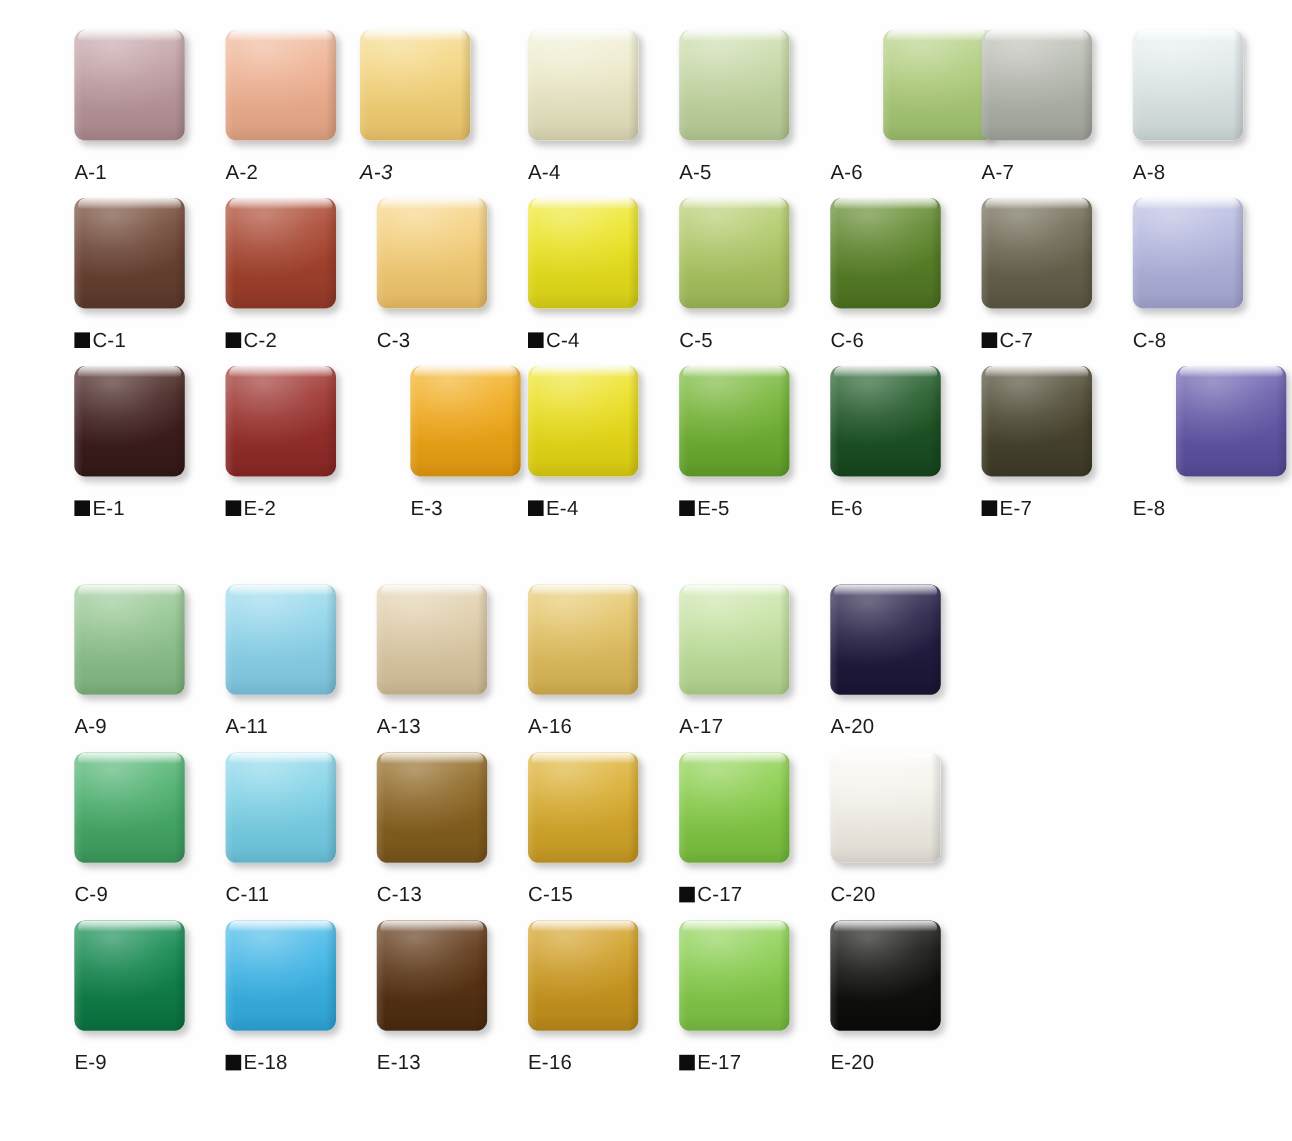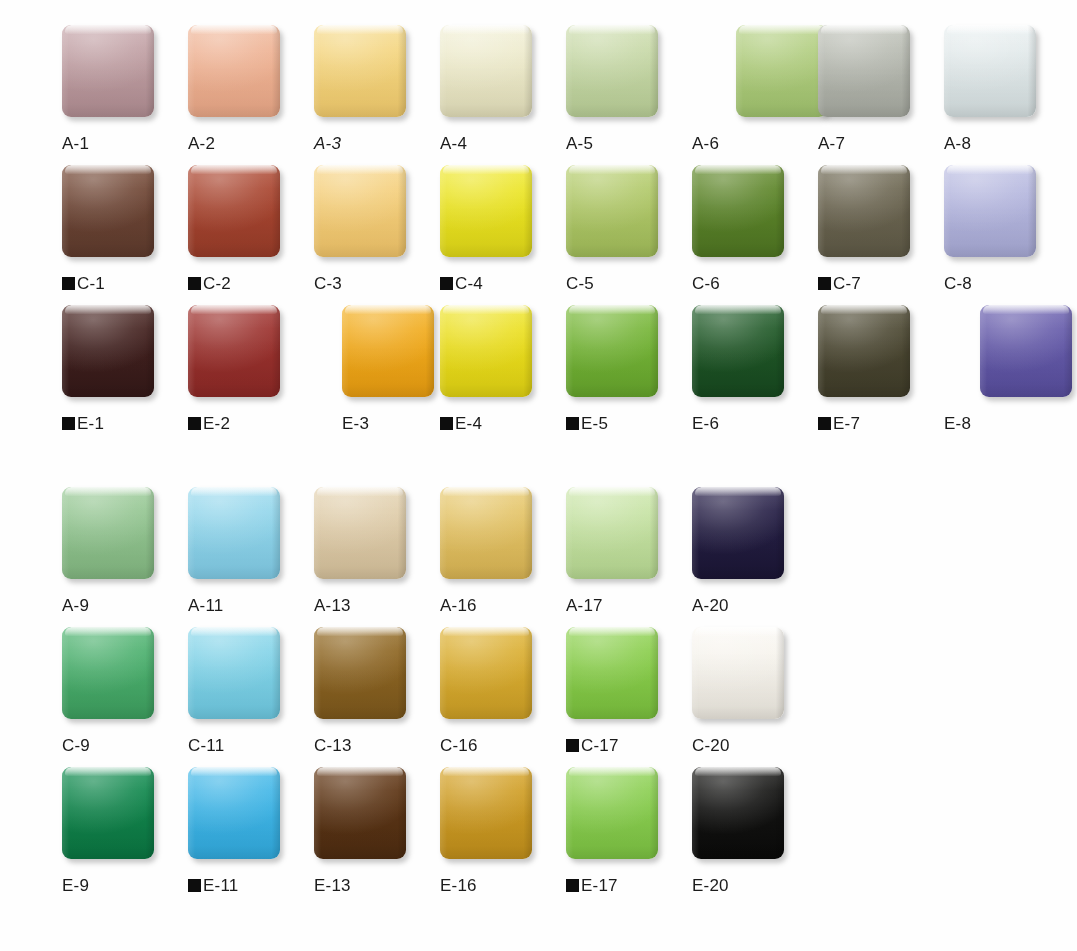--- a/index.html
+++ b/index.html
@@ -136,21 +136,21 @@
         <div class="cell" style="left: 188px; text-align: right;">
           <div class="tile" style="background: linear-gradient(rgb(240, 187, 159) 0%, rgb(238, 177, 146) 45%, rgb(230, 165, 133) 100%);">
             <div class="gloss-top"></div>
             <div class="gloss-face"></div>
             <div class="edge-shade"></div>
           </div>
           <div class="label">
             <span class="label-text">A-2</span>
           </div>
         </div>
-        <div class="cell" style="left: 314px; font-style: italic;">
+        <div class="cell" style="left: 300px; font-style: italic;">
           <div class="tile" style="background: linear-gradient(rgb(246, 220, 144) 0%, rgb(243, 211, 124) 45%, rgb(238, 200, 107) 100%);">
             <div class="gloss-top"></div>
             <div class="gloss-face"></div>
             <div class="edge-shade"></div>
           </div>
           <div class="label">
             <span class="label-text">A-3</span>
           </div>
         </div>
         <div class="cell" style="left: 440px;">
@@ -472,21 +472,21 @@
             <span class="label-text">C-13</span>
           </div>
         </div>
         <div class="cell" style="left: 440px;">
           <div class="tile" style="background: linear-gradient(rgb(224, 183, 64) 0%, rgb(215, 171, 48) 45%, rgb(201, 156, 36) 100%);">
             <div class="gloss-top"></div>
             <div class="gloss-face"></div>
             <div class="edge-shade"></div>
           </div>
           <div class="label">
-            <span class="label-text">C-16</span>
+            <span class="label-text">C-15</span>
           </div>
         </div>
         <div class="cell" style="left: 566px;">
           <div class="tile" style="background: linear-gradient(rgb(149, 212, 91) 0%, rgb(135, 203, 74) 45%, rgb(120, 189, 60) 100%);">
             <div class="gloss-top"></div>
             <div class="gloss-face"></div>
             <div class="edge-shade"></div>
           </div>
           <div class="label">
             <span class="marker"></span>
@@ -516,21 +516,21 @@
           </div>
         </div>
         <div class="cell" style="left: 188px;">
           <div class="tile" style="background: linear-gradient(rgb(82, 190, 234) 0%, rgb(63, 180, 229) 45%, rgb(48, 167, 218) 100%);">
             <div class="gloss-top"></div>
             <div class="gloss-face"></div>
             <div class="edge-shade"></div>
           </div>
           <div class="label">
             <span class="marker"></span>
-            <span class="label-text">E-11</span>
+            <span class="label-text">E-18</span>
           </div>
         </div>
         <div class="cell" style="left: 314px;">
           <div class="tile" style="background: linear-gradient(rgb(103, 61, 28) 0%, rgb(90, 52, 21) 45%, rgb(76, 43, 16) 100%);">
             <div class="gloss-top"></div>
             <div class="gloss-face"></div>
             <div class="edge-shade"></div>
           </div>
           <div class="label">
             <span class="label-text">E-13</span>

